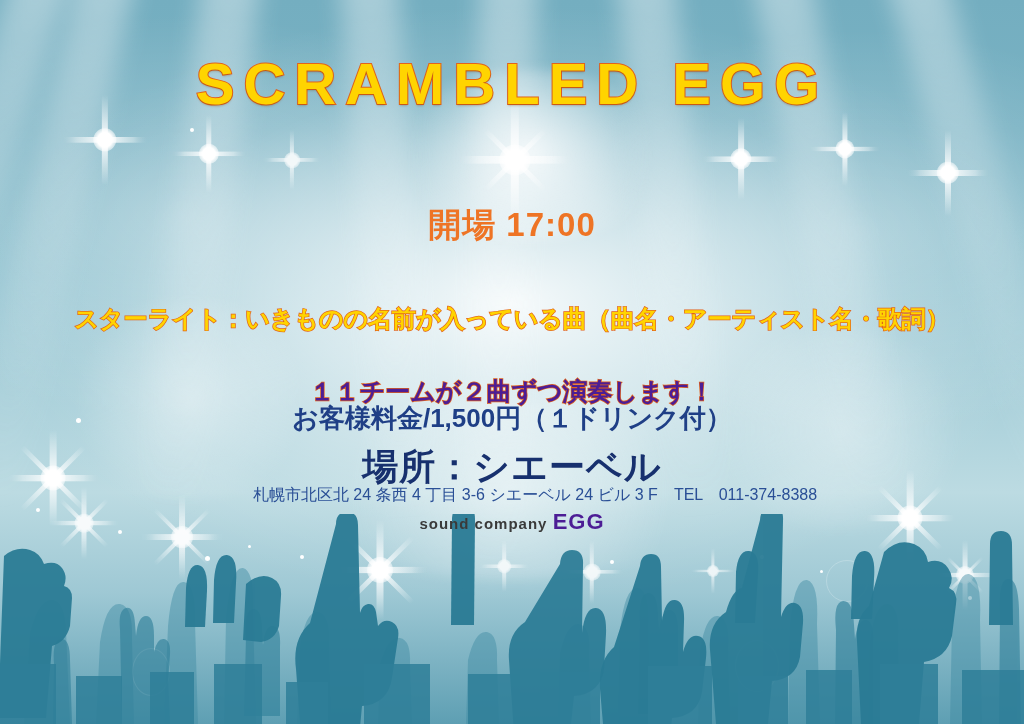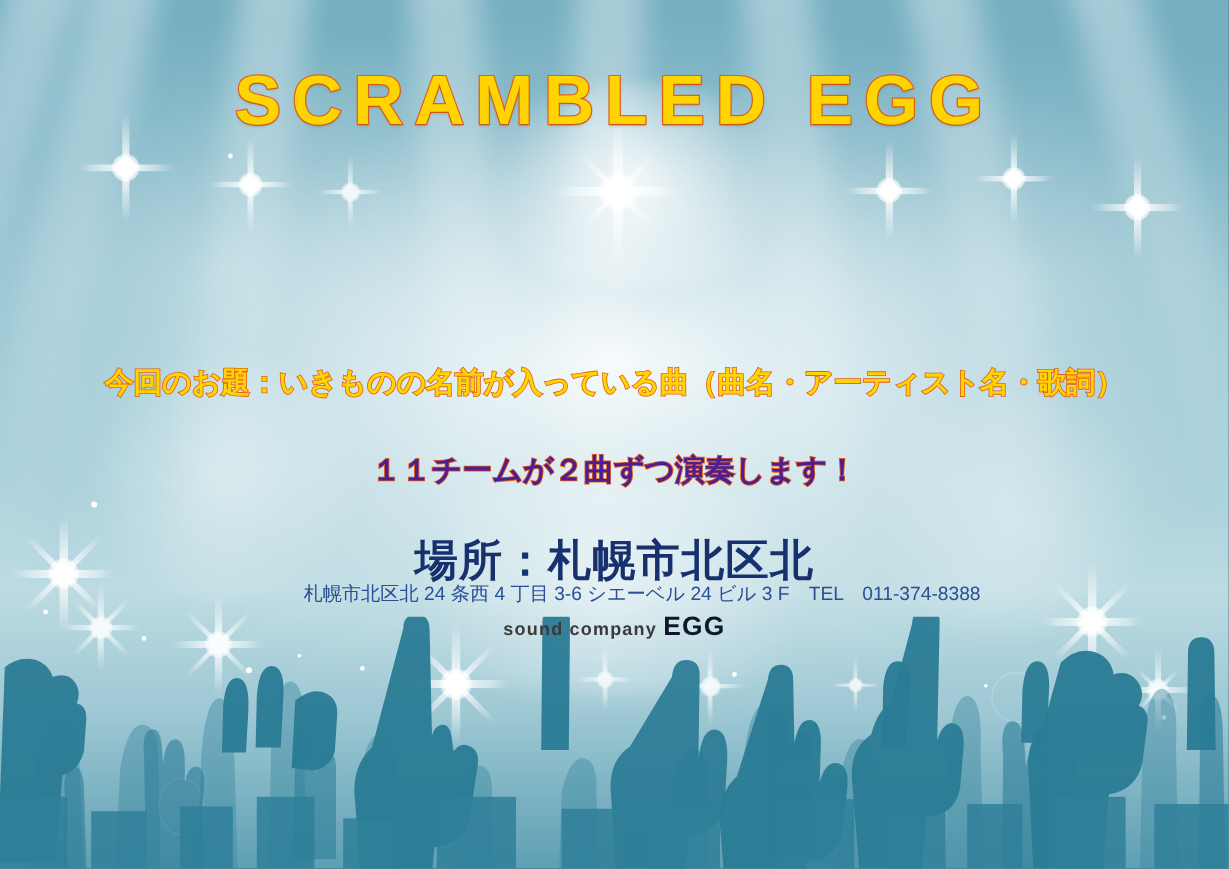--- a/index.html
+++ b/index.html
@@ -111,21 +111,21 @@
     font-size:36px;font-weight:bold;color:#17306e;letter-spacing:1px;
   }
   #address{
     top:485px;
     font-size:16px;font-weight:normal;color:#2a4f96;letter-spacing:0px;margin-left:23px;
   }
   #company{
     top:509px;
     font-size:15px;font-weight:bold;color:#3a3a3a;letter-spacing:1px;
   }
-  #company .egg{font-size:22px;letter-spacing:1px;color:#0f172a;margin-top:10px;}
+  #company .egg{font-size:22px;letter-spacing:1px;color:#4c1d95;margin-top:10px;}
 </style>
 </head>
 <body>
 
 <div id="poster">
 
   <div class="bg-base"></div>
 
   <div class="beams">
     <div class="beam b8"></div>
@@ -331,21 +331,23 @@
         <rect x="648" y="152" width="64" height="58"></rect>
         <rect x="738" y="162" width="50" height="48"></rect>
         <rect x="806" y="156" width="46" height="54"></rect>
         <rect x="880" y="150" width="58" height="60"></rect>
         <rect x="962" y="156" width="62" height="54"></rect>
       </g>
     </svg>
   </div>
 
   <div id="title" class="tline">SCRAMBLED  EGG</div>
-  <div id="theme" class="tline">今回のお題：いきものの名前が入っている曲（曲名・アーティスト名・歌詞）</div>
+  <div id="open" class="tline">開場  17:00</div>
+  <div id="theme" class="tline">スターライト：いきものの名前が入っている曲（曲名・アーティスト名・歌詞）</div>
   <div id="teams" class="tline">１１チームが２曲ずつ演奏します！</div>
-  <div id="venue" class="tline">場所：札幌市北区北</div>
+  <div id="price" class="tline">お客様料金/1,500円（１ドリンク付）</div>
+  <div id="venue" class="tline">場所：シエーベル</div>
   <div id="address" class="tline">札幌市北区北 24 条西 4 丁目 3-6  シエーベル 24 ビル 3 F　TEL　011-374-8388</div>
   <div id="company" class="tline">
     <span>sound company </span><span class="egg">EGG</span>
   </div>
 
 </div>
 
 </body></html>

